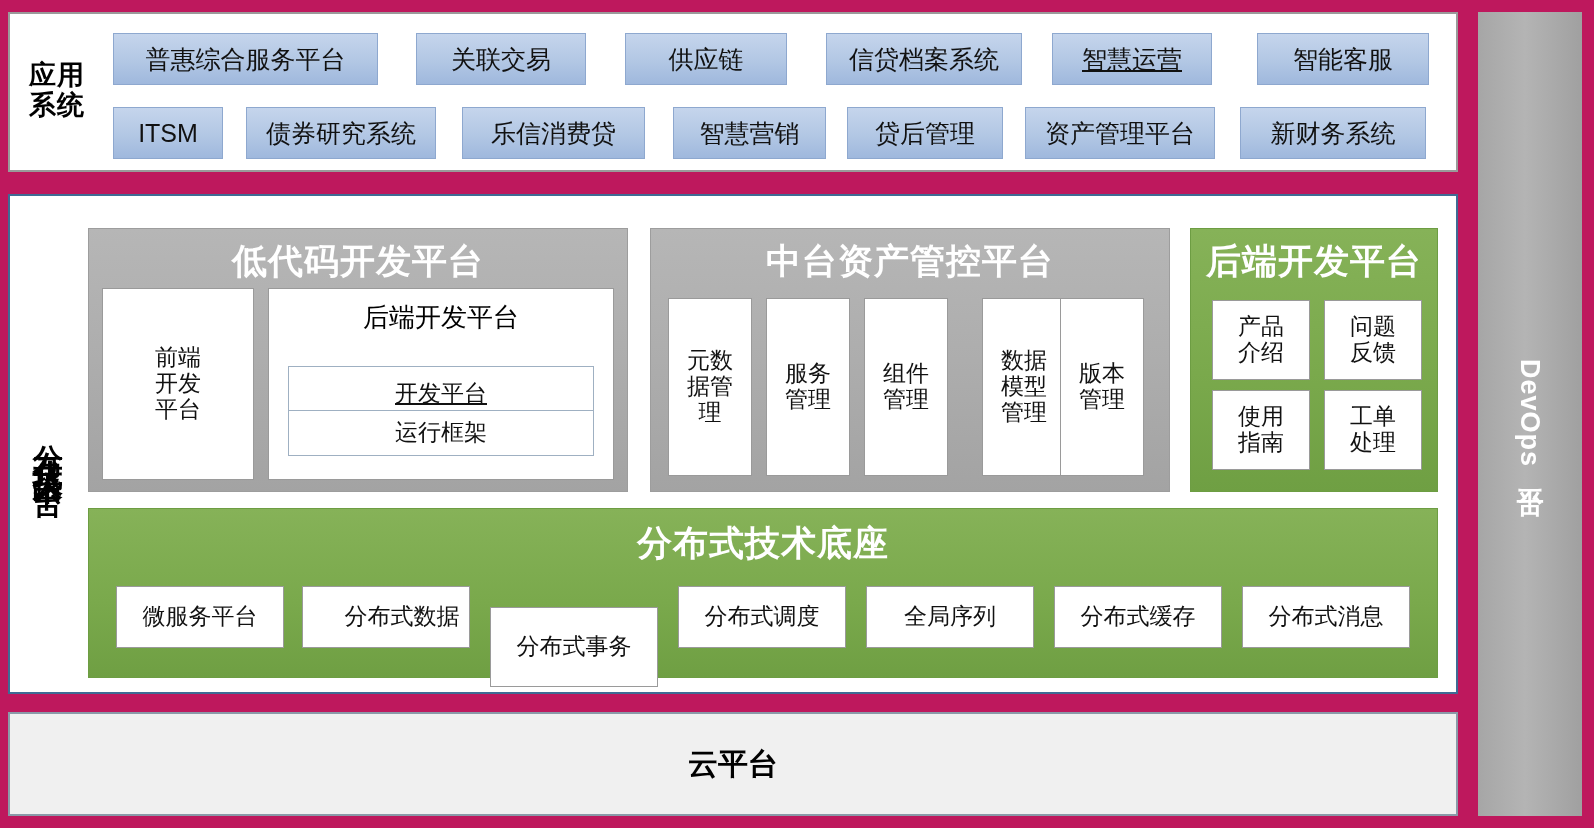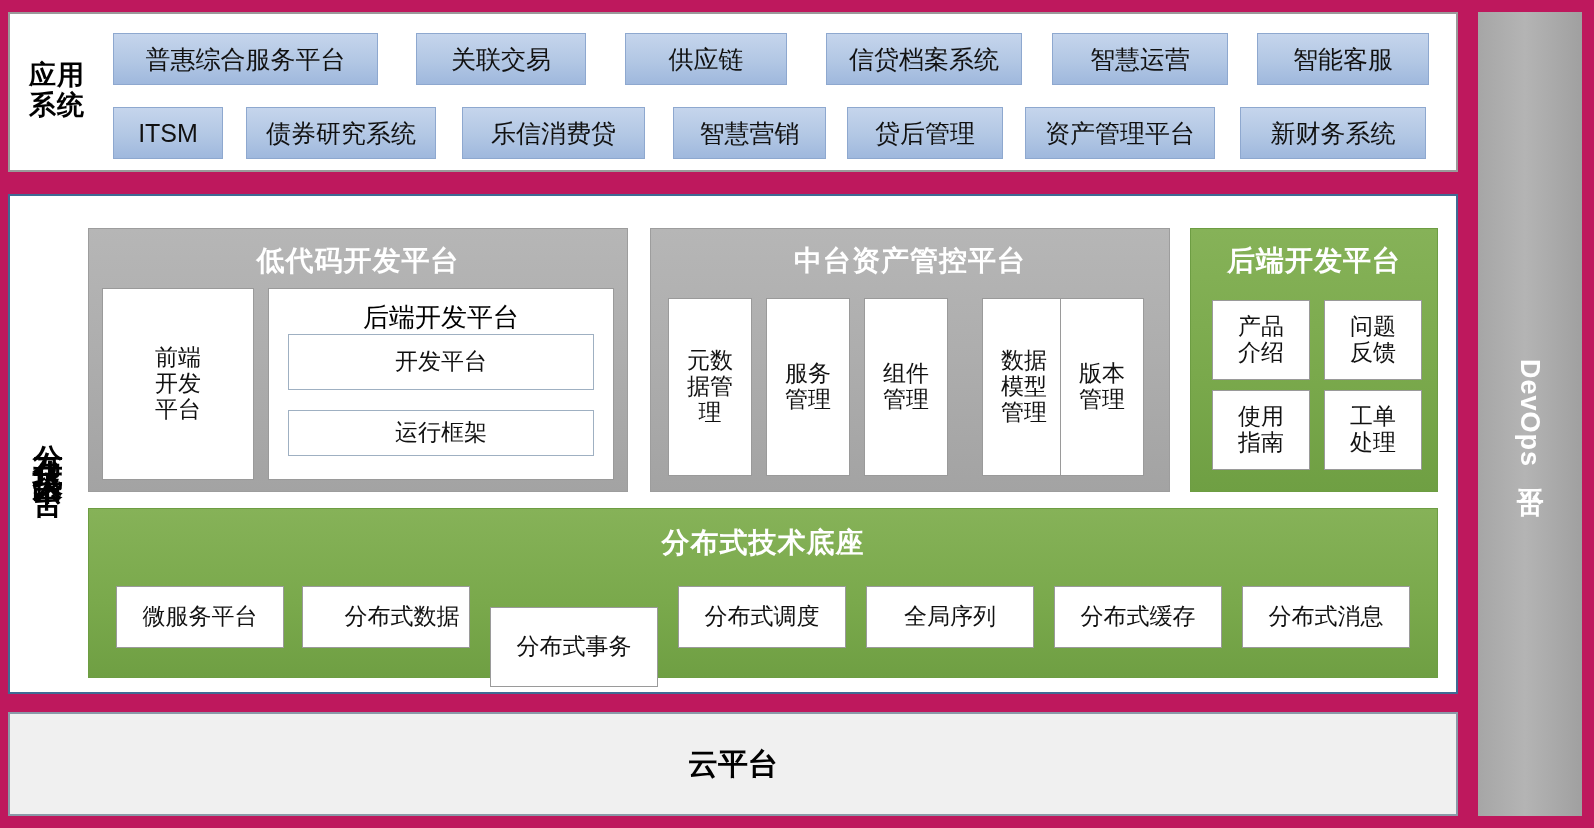--- a/index.html
+++ b/index.html
@@ -85,21 +85,21 @@
   .group-gray {
     background: linear-gradient(180deg, #b6b6b6 0%, #adadad 50%, #a3a3a3 100%);
     border: 1px solid #9d9d9d;
   }
   .group-green {
     background: linear-gradient(180deg, #86b258 0%, #7aa94c 55%, #6f9f43 100%);
     border: 1px solid #6d9d43;
   }
   .group-title {
     color: #ffffff;
-    font-size: 28px;
+    font-size: 35px;
     font-weight: bold;
     letter-spacing: 1px;
   }
 
   
   .tile-white {
     background: #ffffff;
     border: 1px solid #9a9a9a;
     font-size: 23px;
     color: #111111;
@@ -128,21 +128,21 @@
     <div>
       <span>应用</span>
       <span>系统</span>
     </div>
   </div>
 
   <div class="abs ctr chip-blue" style="left:113px;top:33px;width:265px;">普惠综合服务平台</div>
   <div class="abs ctr chip-blue" style="left:416px;top:33px;width:170px;">关联交易</div>
   <div class="abs ctr chip-blue" style="left:625px;top:33px;width:162px;">供应链</div>
   <div class="abs ctr chip-blue" style="left:826px;top:33px;width:196px;">信贷档案系统</div>
-  <div class="abs ctr chip-blue" style="left:1052px;top:33px;width:176px;">智慧运营</div>
+  <div class="abs ctr chip-blue" style="left:1052px;top:33px;width:160px;text-decoration:underline;">智慧运营</div>
   <div class="abs ctr chip-blue" style="left:1257px;top:33px;width:172px;">智能客服</div>
 
   <div class="abs ctr chip-blue" style="left:113px;top:107px;width:110px;">ITSM</div>
   <div class="abs ctr chip-blue" style="left:246px;top:107px;width:190px;">债券研究系统</div>
   <div class="abs ctr chip-blue" style="left:462px;top:107px;width:183px;">乐信消费贷</div>
   <div class="abs ctr chip-blue" style="left:673px;top:107px;width:153px;">智慧营销</div>
   <div class="abs ctr chip-blue" style="left:847px;top:107px;width:156px;">贷后管理</div>
   <div class="abs ctr chip-blue" style="left:1025px;top:107px;width:190px;">资产管理平台</div>
   <div class="abs ctr chip-blue" style="left:1240px;top:107px;width:186px;">新财务系统</div>
 
@@ -152,21 +152,21 @@
 
   <div class="abs group-gray" style="left:88px;top:228px;width:540px;height:264px;"></div>
   <div class="abs ctr group-title" style="left:88px;top:240px;width:540px;height:42px;">低代码开发平台</div>
 
   <div class="abs ctr tile-white tile-label" style="left:102px;top:288px;width:152px;height:192px;">前端
 开发
 平台</div>
 
   <div class="abs tile-white" style="left:268px;top:288px;width:346px;height:192px;"></div>
   <div class="abs ctr" style="left:268px;top:298px;width:346px;height:40px;font-size:26px;">后端开发平台</div>
-  <div class="abs ctr tile-white-thin" style="left:288px;top:334px;width:306px;height:56px;">开发平台</div>
+  <div class="abs ctr tile-white-thin" style="left:288px;top:366px;width:306px;height:56px;text-decoration:underline;">开发平台</div>
   <div class="abs ctr tile-white-thin" style="left:288px;top:410px;width:306px;height:46px;">运行框架</div>
 
   <div class="abs group-gray" style="left:650px;top:228px;width:520px;height:264px;"></div>
   <div class="abs ctr group-title" style="left:650px;top:240px;width:520px;height:42px;">中台资产管控平台</div>
 
   <div class="abs ctr tile-white tile-label" style="left:668px;top:298px;width:84px;height:178px;">元数
 据管
 理</div>
   <div class="abs ctr tile-white tile-label" style="left:766px;top:298px;width:84px;height:178px;">服务
 管理</div>

